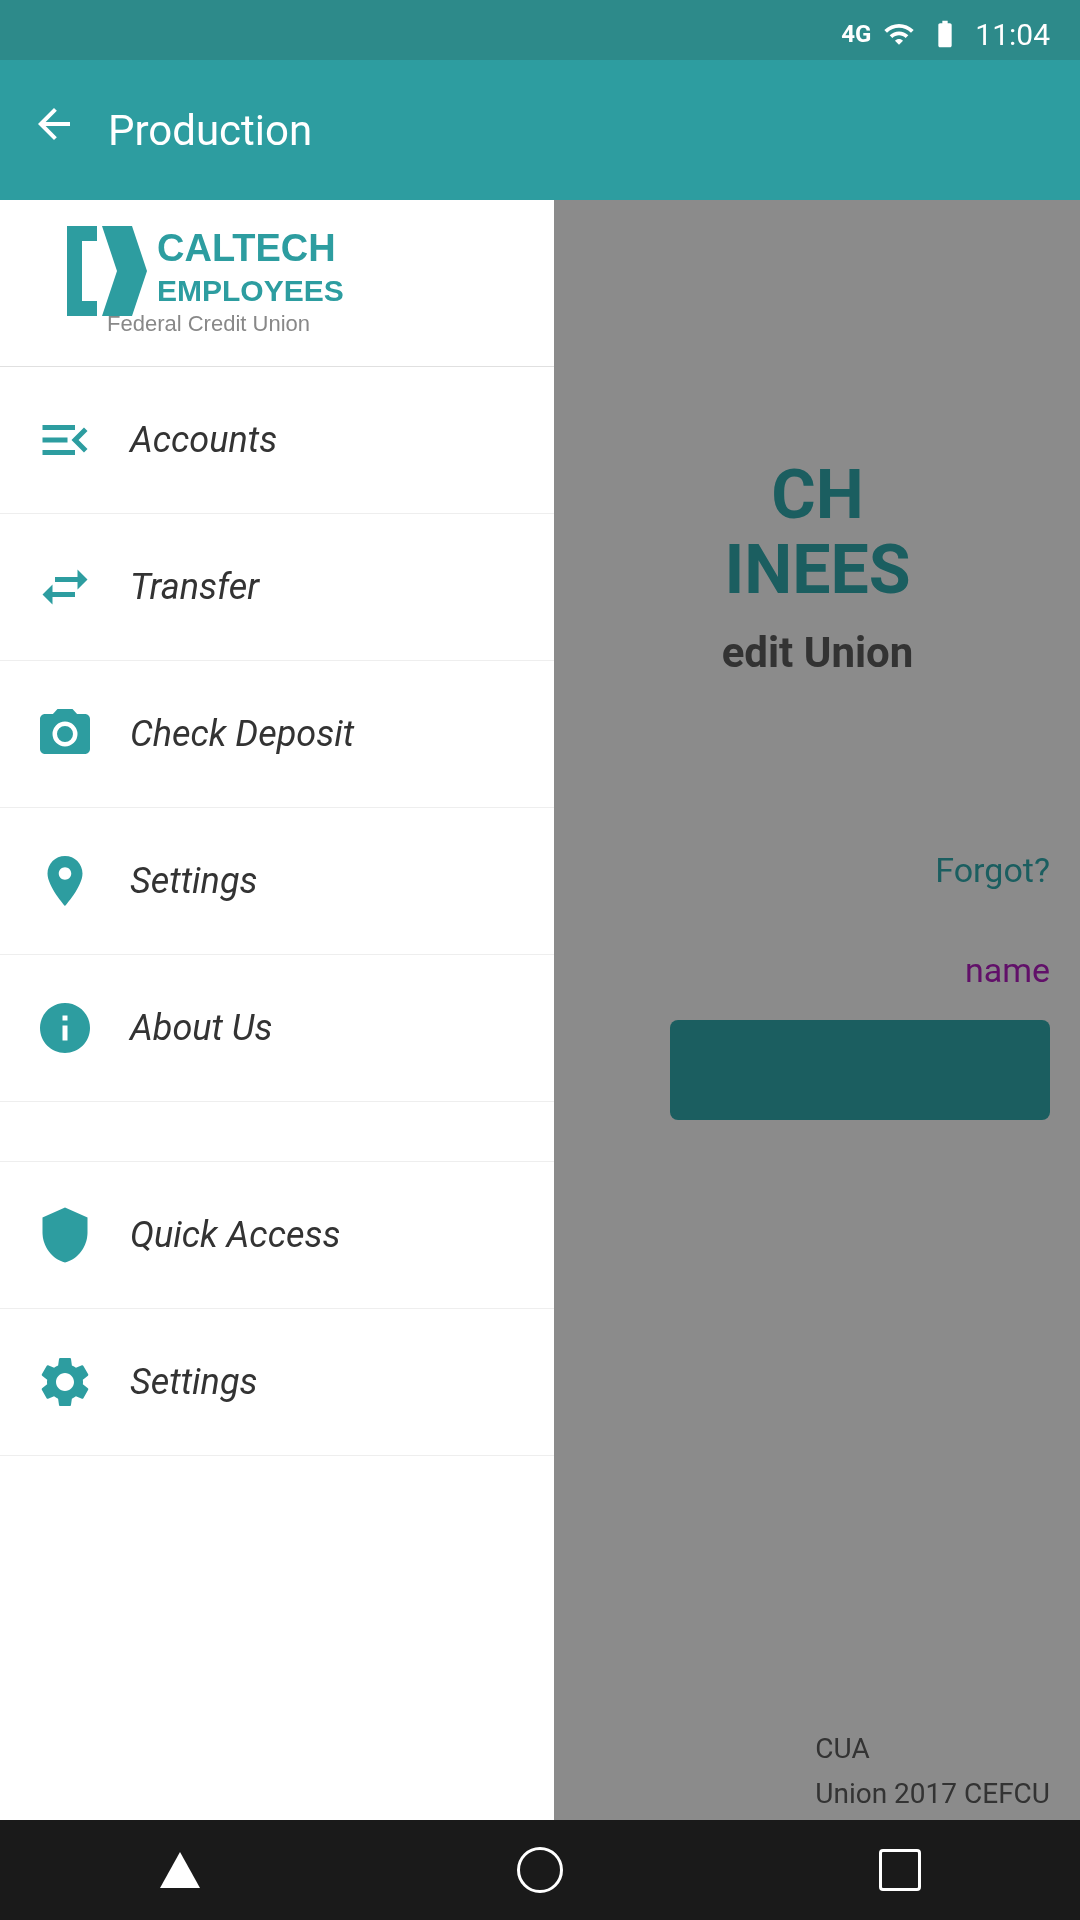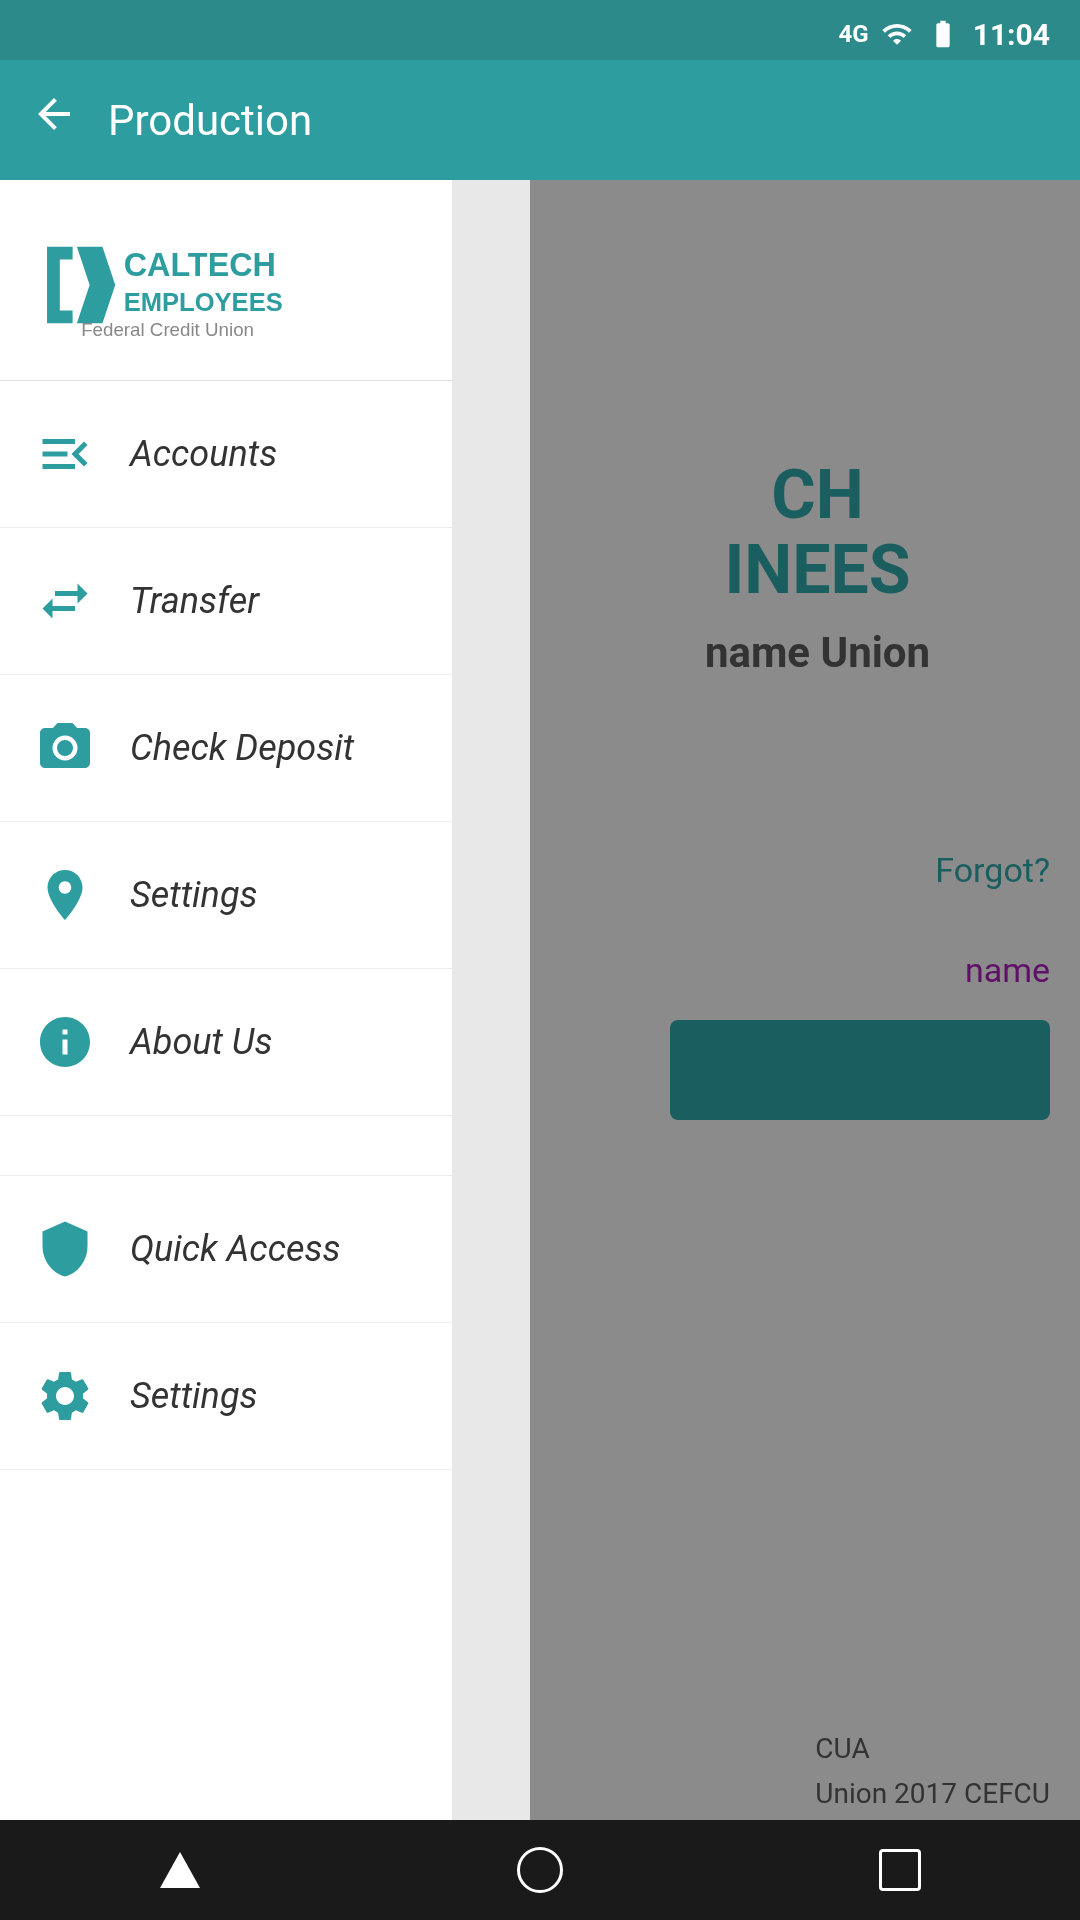--- a/index.html
+++ b/index.html
@@ -37,30 +37,30 @@
       align-items: center;
       gap: 12px;
       color: white;
       font-size: 26px;
       font-weight: bold;
     }
 
     .status-time {
       color: white;
       font-size: 30px;
-      font-weight: bold;
+      font-weight: normal;
     }
 
     
     .app-bar {
       position: absolute;
       top: 60px;
       left: 0;
       width: 1080px;
-      height: 120px;
+      height: 140px;
       background: #2d9da0;
       display: flex;
       align-items: center;
       padding-left: 30px;
       z-index: 100;
     }
 
     .back-arrow {
       color: white;
       font-size: 48px;
@@ -145,23 +145,23 @@
 
     .bg-footer-text {
       color: #555;
       font-size: 28px;
       line-height: 1.6;
     }
 
     
     .nav-drawer {
       position: absolute;
-      top: 180px;
+      top: 166px;
       left: 0;
-      width: 452px;
+      width: 554px;
       height: 1740px;
       background: white;
       z-index: 50;
       display: flex;
       flex-direction: column;
     }
 
     
     .drawer-logo {
       padding: 40px 30px 30px 30px;
@@ -297,21 +297,21 @@
   <span class="app-title">Production</span>
 </div>
 
 <div class="background-content">
 
   <div class="bg-logo-area">
     <div style="text-align:center;">
       <div style="font-size:68px; font-weight:bold; color:#2d9da0; line-height:1.1;margin-left:35px;">
         <span>CH</span><br>
         <span>INEES</span><br>
-        <span style="font-size:42px; color:#555;">name Union</span>
+        <span style="font-size:42px; color:#555;">edit Union</span>
       </div>
     </div>
   </div>
 
   <div class="bg-forgot-area">
     <span class="bg-forgot-text">Forgot?</span>
   </div>
 
   <div class="bg-username-area">
     <span class="bg-username-text">name</span>

